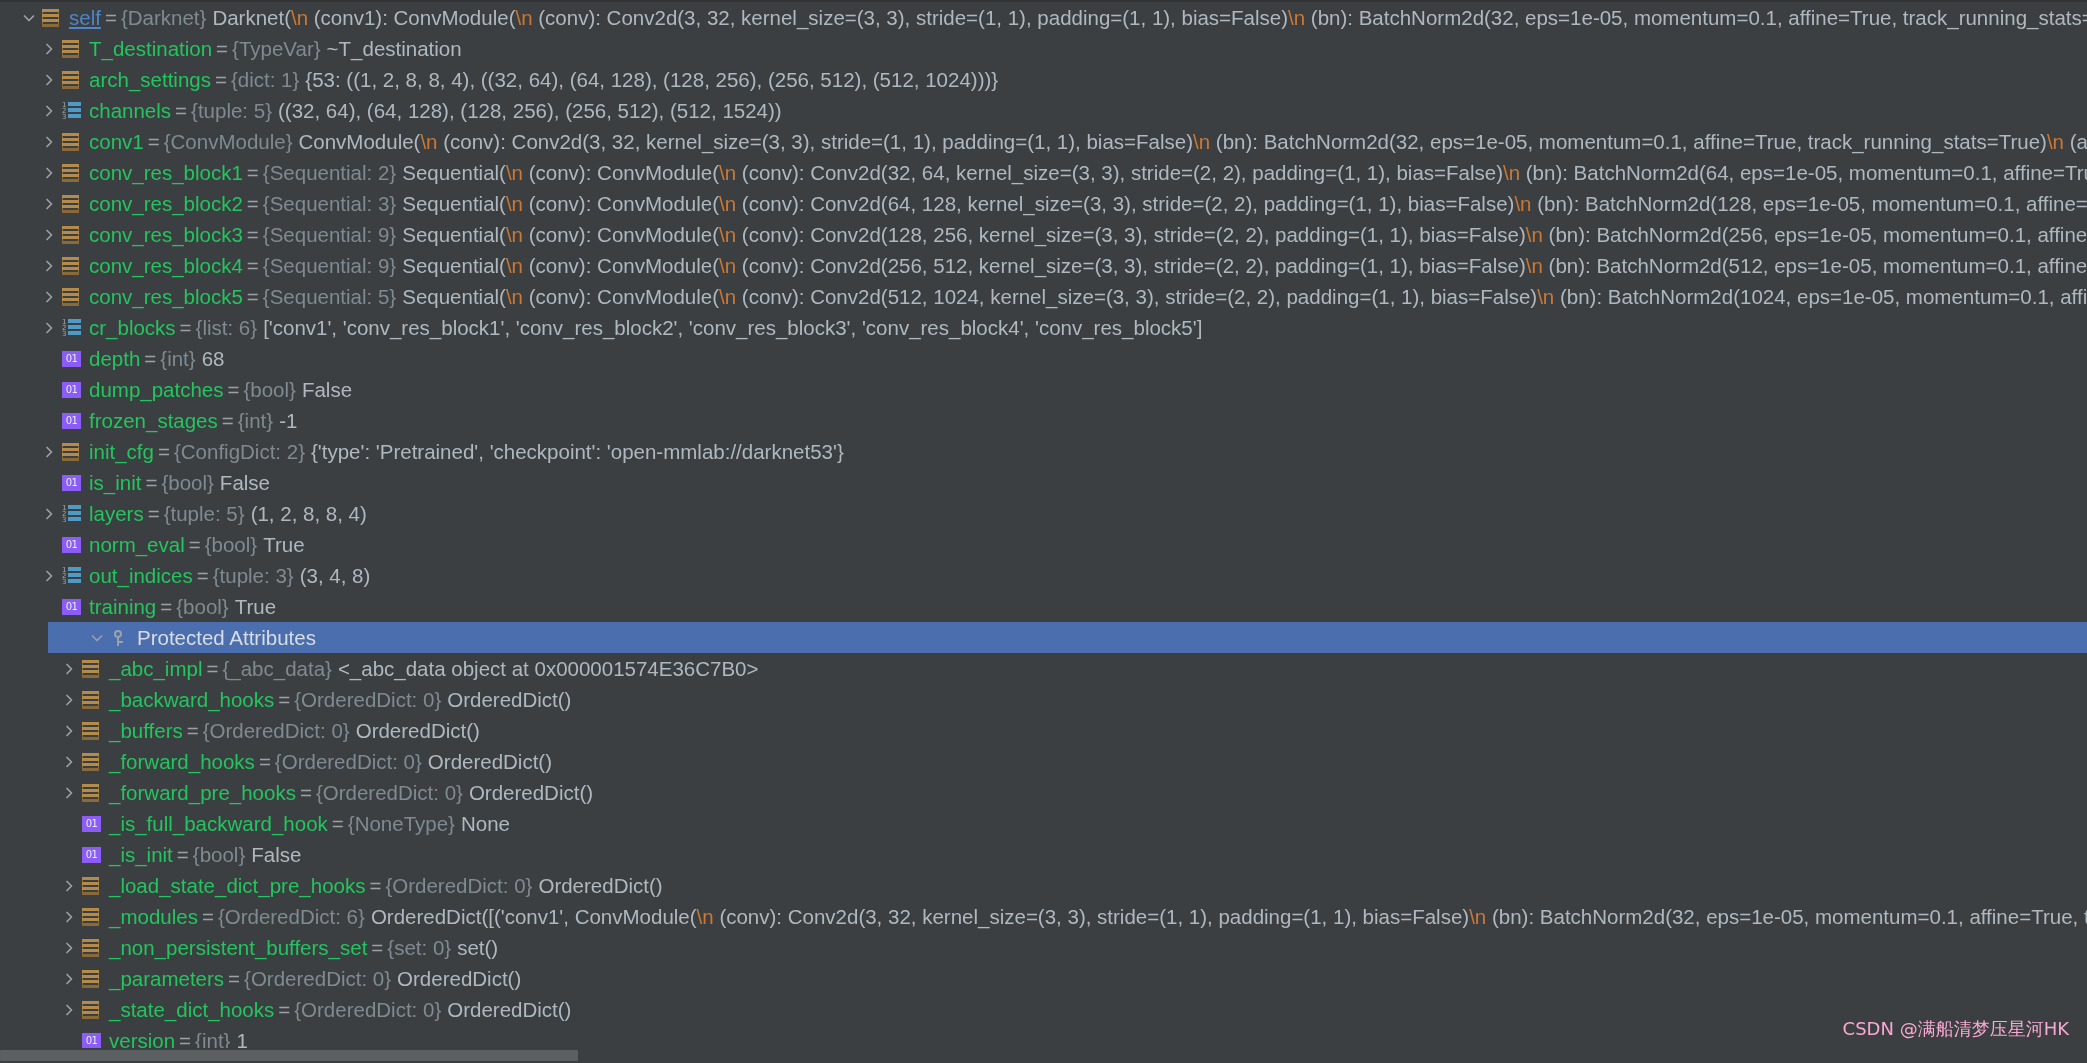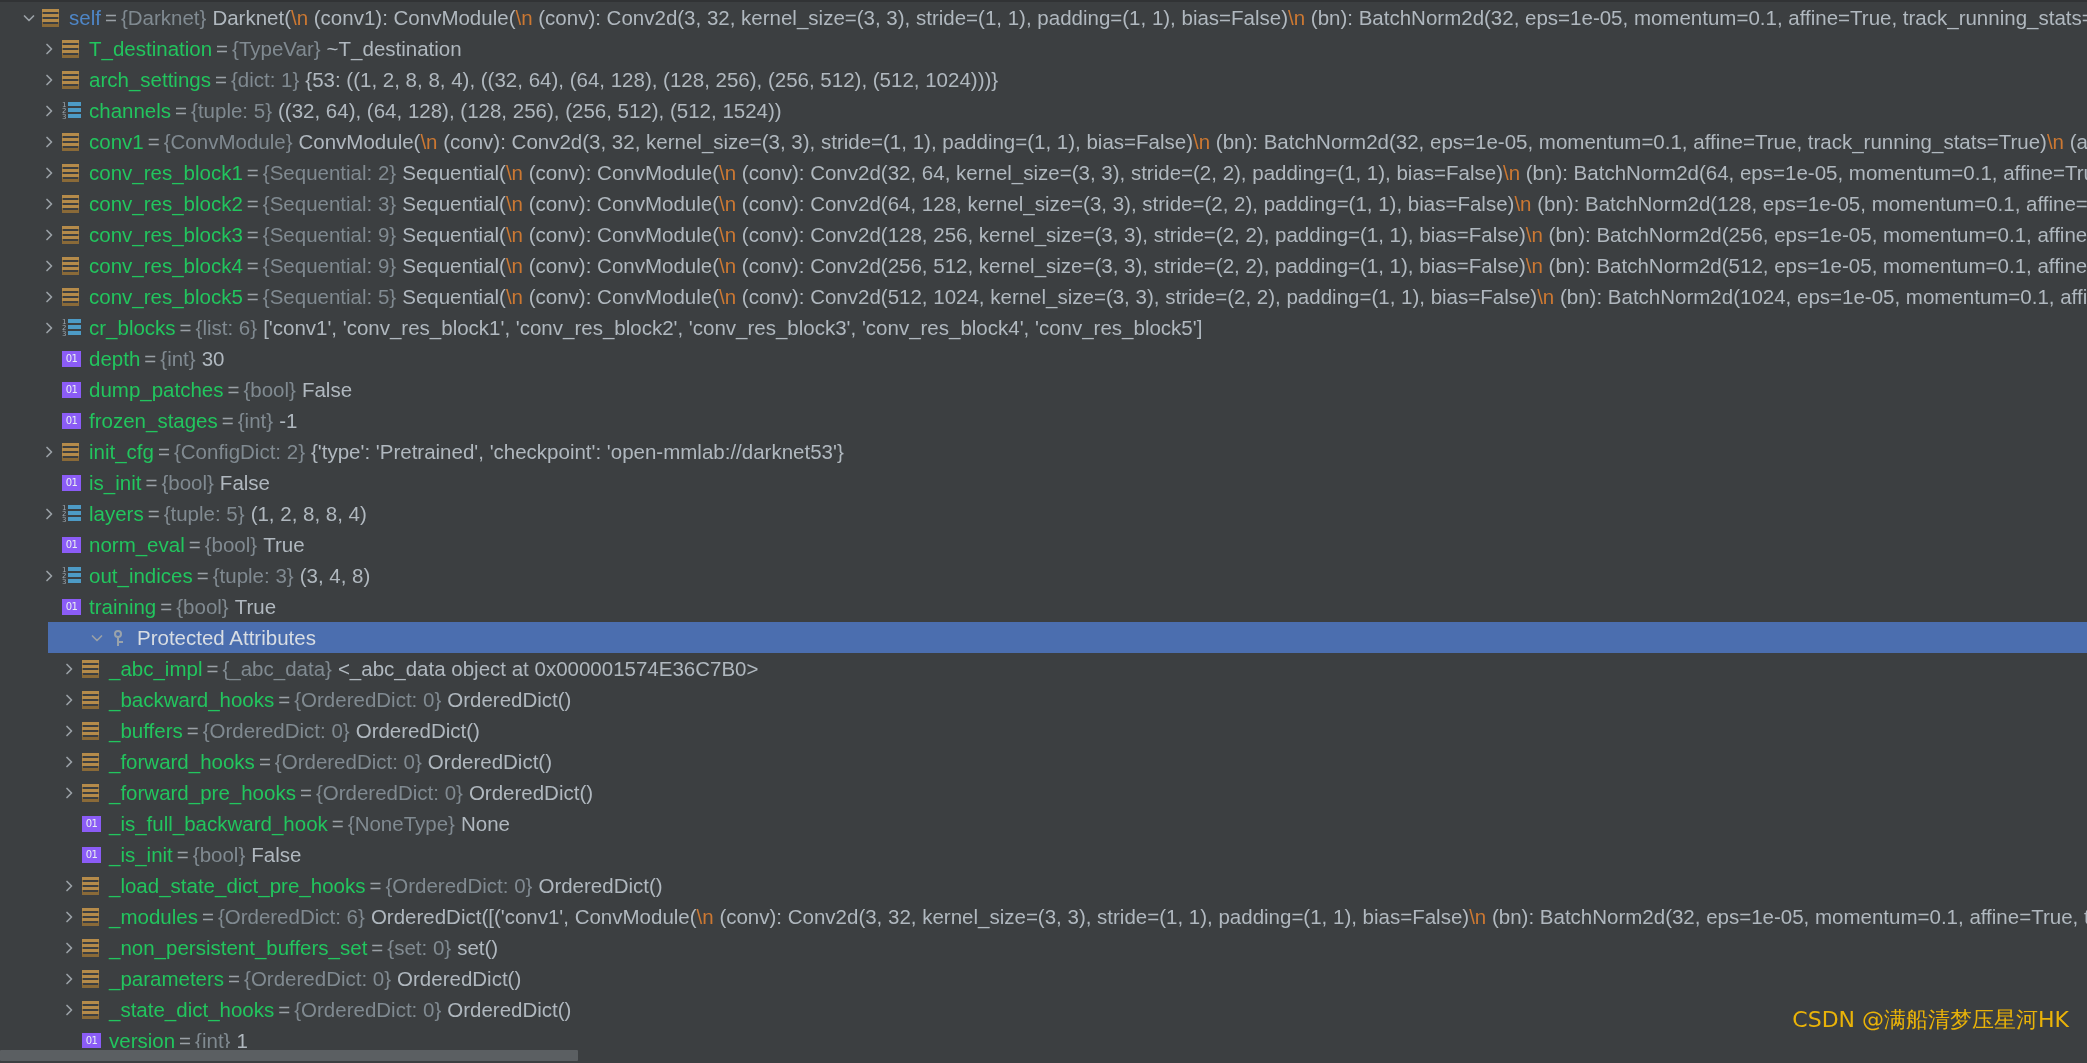--- a/index.html
+++ b/index.html
@@ -161,21 +161,21 @@
     background: #9aa3ab;
   }
   .ico-group .tooth {
     position: absolute;
     left: 9px; top: 12px;
     width: 4px; height: 2px;
     background: #9aa3ab;
   }
 
   .var-name     { color: #22c55e; }
-  .var-name.self-name { color: #4e86c7; }
+  .var-name.self-name { color: #4e86c7; text-decoration: underline; }
   .eq           { color: #9aa0a6; padding: 0 4px; }
   .var-type     { color: #808a91; }
   .var-value    { color: #b0b8bf; padding-left: 6px; }
   .node-label   { color: #c8cdd2; }
   .esc          { color: #cc7832; }
 
   
   #hscrollbar {
     position: absolute;
     left: 0;
@@ -190,23 +190,23 @@
     top: 2px;
     width: 578px;
     height: 11px;
     background: #5b5f62;
     border-radius: 1px;
   }
 
   #watermark {
     position: absolute;
     right: 18px;
-    bottom: 28px;
-    color: #eab308;
-    font-size: 22px;
+    bottom: 22px;
+    color: #f9a8d4;
+    font-size: 18px;
     font-family: "DejaVu Sans", "Liberation Sans", sans-serif;
     pointer-events: none;
   }
 </style>
 </head>
 <body>
 
 <div id="debugger-panel">
 
   <div id="top-edge"></div>
@@ -308,21 +308,21 @@
           </svg></span><span class="vicon"><span class="glyph ico-seq">
             <span class="num n0">1</span>
             <span class="num n1">2</span>
             <span class="num n2">3</span>
             <span class="bar b0"></span>
             <span class="bar b1"></span>
             <span class="bar b2"></span>
           </span></span><span class="var-name">cr_blocks</span><span class="eq">=</span><span class="var-type">{list: 6}</span><span class="var-value">['conv1', 'conv_res_block1', 'conv_res_block2', 'conv_res_block3', 'conv_res_block4', 'conv_res_block5']</span></div>
       <div class="tree-row"><span class="indent" style="width: 38px;"></span><span class="chevron hidden"></span><span class="vicon"><span class="glyph ico-prim">
             <span class="box">01</span>
-          </span></span><span class="var-name">depth</span><span class="eq">=</span><span class="var-type">{int}</span><span class="var-value">30</span></div>
+          </span></span><span class="var-name">depth</span><span class="eq">=</span><span class="var-type">{int}</span><span class="var-value">68</span></div>
       <div class="tree-row"><span class="indent" style="width: 38px;"></span><span class="chevron hidden"></span><span class="vicon"><span class="glyph ico-prim">
             <span class="box">01</span>
           </span></span><span class="var-name">dump_patches</span><span class="eq">=</span><span class="var-type">{bool}</span><span class="var-value">False</span></div>
       <div class="tree-row"><span class="indent" style="width: 38px;"></span><span class="chevron hidden"></span><span class="vicon"><span class="glyph ico-prim">
             <span class="box">01</span>
           </span></span><span class="var-name">frozen_stages</span><span class="eq">=</span><span class="var-type">{int}</span><span class="var-value">-1</span></div>
       <div class="tree-row"><span class="indent" style="width: 38px;"></span><span class="chevron"><svg width="16" height="16" viewBox="0 0 16 16">
             <path d="M6 3.5 L10.5 8 L6 12.5" fill="none" stroke="#9aa0a6" stroke-width="1.7" stroke-linecap="round" stroke-linejoin="round"></path>
           </svg></span><span class="vicon"><span class="glyph ico-object">
             <span class="frame"></span>

